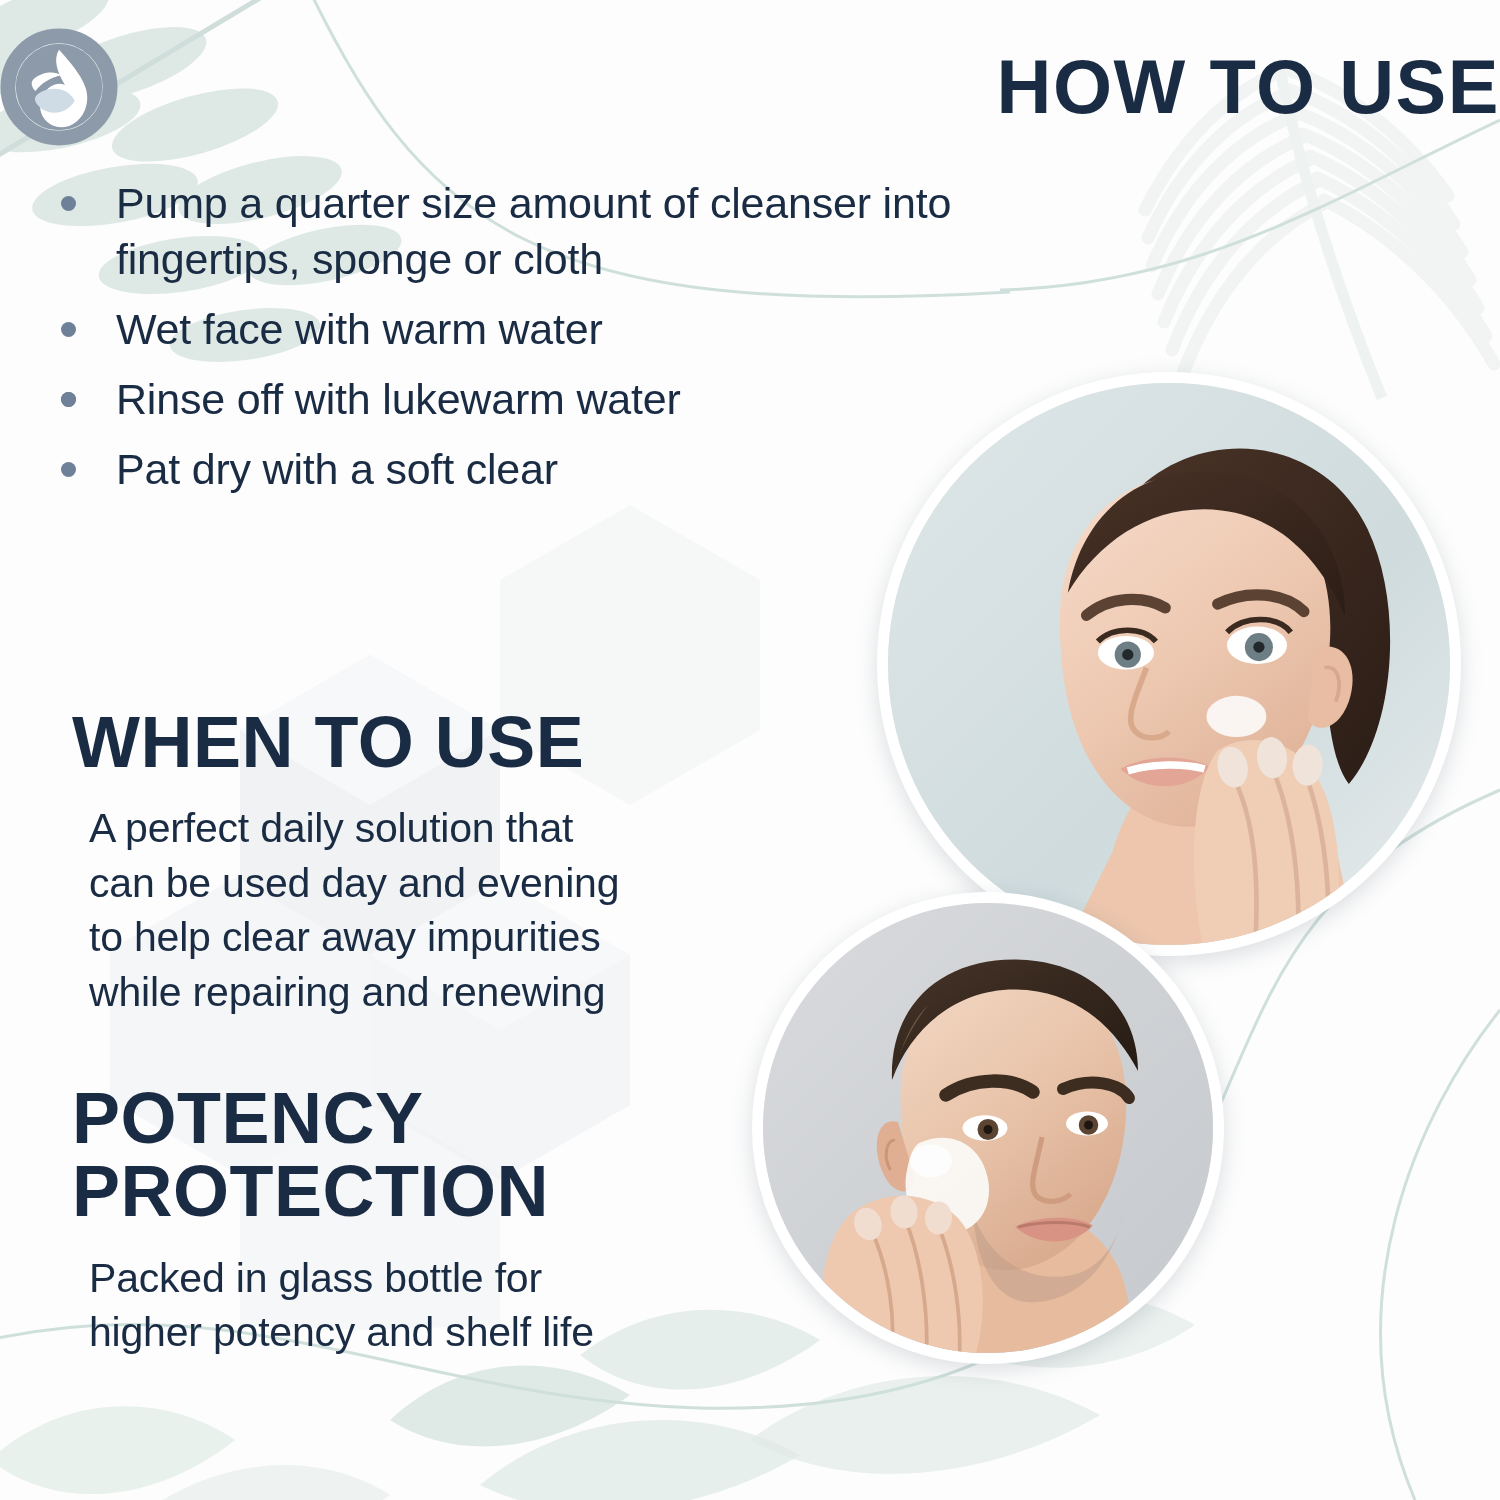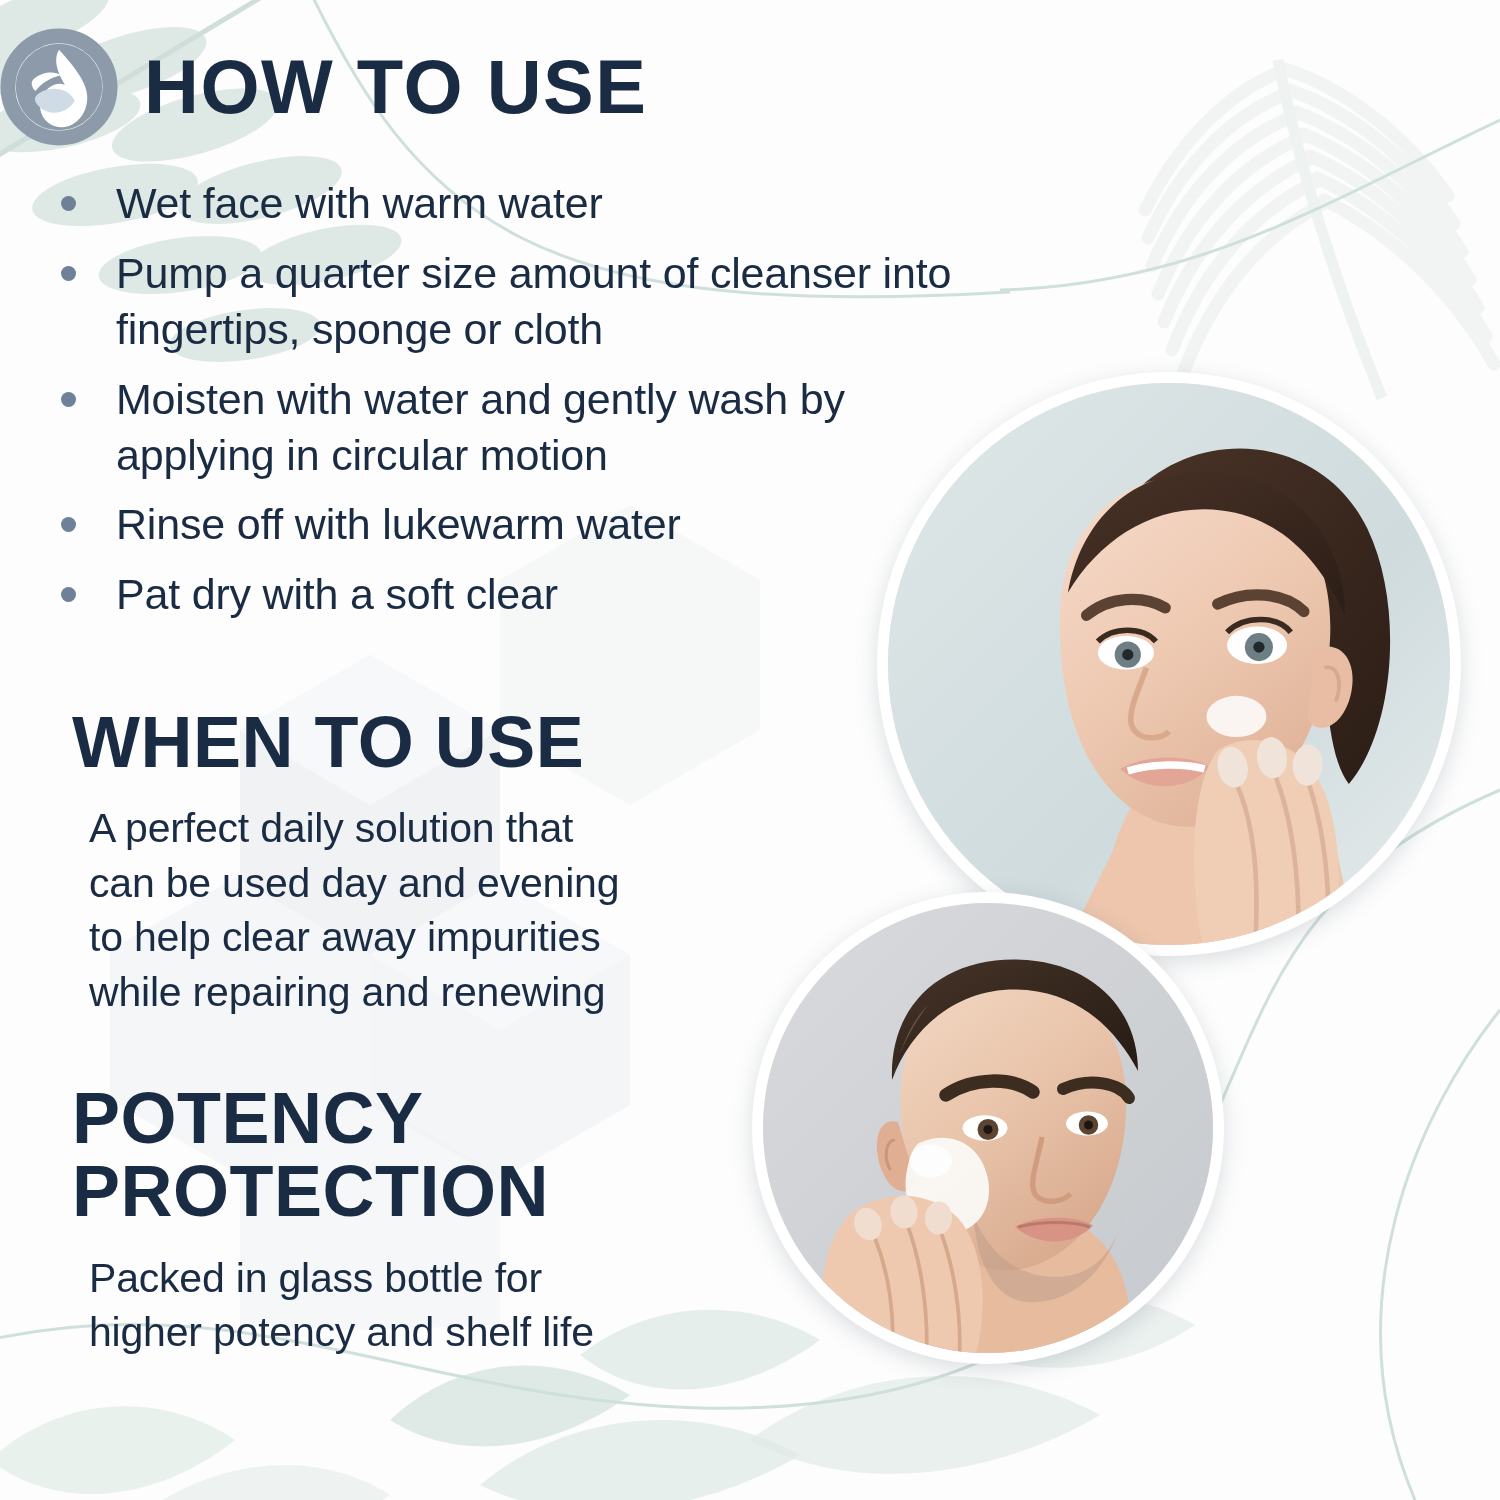--- a/index.html
+++ b/index.html
@@ -12,21 +12,21 @@
   }
   .stage{position:absolute;inset:0;overflow:hidden;}
 
   
   .bg-layer{position:absolute;inset:0;pointer-events:none;}
   .bg-layer svg{position:absolute;}
 
   
   .header{
     position:absolute;left:0;top:28px;width:1500px;
-    display:flex;align-items:center;justify-content:flex-start;gap:26px;
+    display:flex;align-items:center;justify-content:space-between;gap:26px;
   }
   .logo-mark{width:118px;height:118px;flex:0 0 auto;}
   .page-title{
     font-size:76px;font-weight:bold;color:#1a2b44;
     letter-spacing:1.5px;line-height:1;white-space:nowrap;
   }
 
   
   .steps{
     position:absolute;left:50px;top:176px;width:930px;
@@ -163,29 +163,28 @@
       <path d="M60 22 C 82 46 92 62 88 78 C 84 96 68 104 56 100 C 44 96 38 84 42 72 C 46 60 58 54 66 58 C 58 44 54 32 60 22 Z" fill="#ffffff"></path>
       <path d="M40 66 C 54 58 70 62 76 74 C 68 88 50 90 40 80 C 34 74 34 70 40 66 Z" fill="#cfdbe5"></path>
       <path d="M34 52 C 44 44 56 44 62 48 C 52 50 42 56 36 64 C 32 60 31 55 34 52 Z" fill="#ffffff"></path>
     </svg>
     <div class="page-title">HOW TO USE</div>
   </div>
 
   <ul class="steps">
     <li class="step">
       <span class="dot"></span>
+      <span>Pump a quarter size amount of cleanser into fingertips, sponge or cloth</span>
+    </li>
+    <li class="step">
+      <span class="dot"></span>
       <span>Wet face with warm water</span>
     </li>
     <li class="step">
       <span class="dot"></span>
-      <span>Pump a quarter size amount of cleanser into fingertips, sponge or cloth</span>
-    </li>
-    <li class="step">
-      <span class="dot"></span>
-      <span>Moisten with water and gently wash by applying in circular motion</span>
     </li>
     <li class="step">
       <span class="dot"></span>
       <span>Rinse off with lukewarm water</span>
     </li>
     <li class="step">
       <span class="dot"></span>
       <span>Pat dry with a soft clear</span>
     </li>
   </ul>

